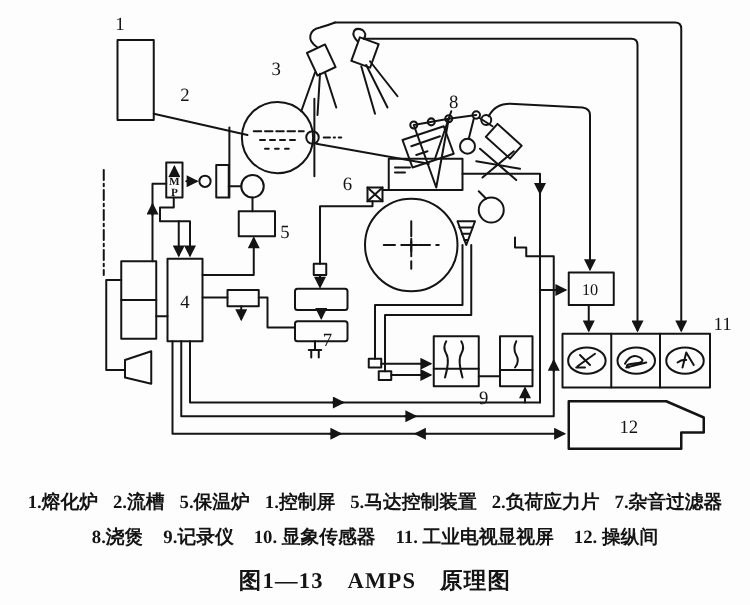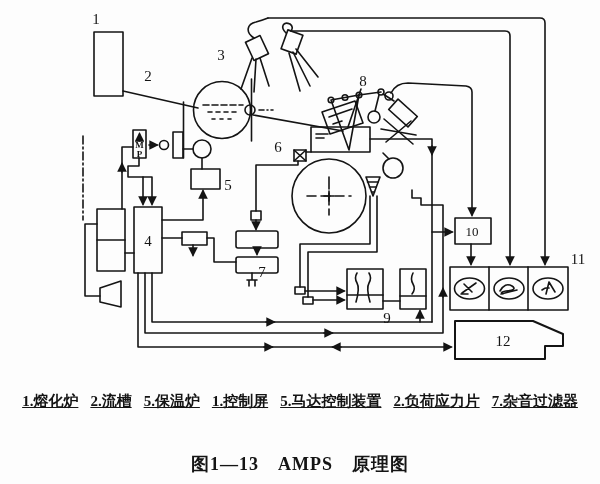--- a/index.html
+++ b/index.html
@@ -6,21 +6,21 @@
   .page{position:relative;width:600px;height:484px;background:#fdfdfd;overflow:hidden;
         font-family:"Liberation Serif", serif;color:#141414;}
   svg{position:absolute;left:0;top:0;}
   svg text{font-family:"Liberation Serif", serif;fill:#141414;}
   .num{font-size:15px;}
   .small{font-size:13px;}
   .vletter{font-size:9px;font-weight:bold;}
   .caption{position:absolute;left:0;width:600px;text-align:center;font-weight:bold;}
   .legend1{top:392px;font-size:15px;}
   .legend2{top:420px;font-size:15px;}
-  .legend1 span{margin:11px 6px;white-space:nowrap;text-decoration:underline;}
+  .legend1 span{margin:11px 6px;white-space:nowrap;}
   .legend2 span{margin:0 8px;white-space:nowrap;}
   .title{top:452px;font-size:18px;letter-spacing:1px;}
 </style>
 </head>
 <body>
 
 <div class="page">
 
 <svg width="600" height="390" viewBox="0 0 600 390" fill="none" stroke="#141414" stroke-width="1.6" stroke-linecap="round" stroke-linejoin="round">
   <defs>
@@ -241,15 +241,18 @@
     <text class="num" x="578" y="264">11</text>
     <text class="num" x="503" y="346">12</text>
     <text class="vletter" x="139.5" y="148">M</text>
     <text class="vletter" x="139.5" y="157">P</text>
   </g>
 </svg>
 
   <div class="caption legend1">
     <span>1.熔化炉</span><span>2.流槽</span><span>5.保温炉</span><span>1.控制屏</span><span>5.马达控制装置</span><span>2.负荷应力片</span><span>7.杂音过滤器</span>
   </div>
+  <div class="caption legend2">
+    <span>8.浇煲</span><span>9.记录仪</span><span>10. 显象传感器</span><span>11. 工业电视显视屏</span><span>12. 操纵间</span>
+  </div>
   <div class="caption title">图1—13　AMPS　原理图</div>
 
 </div>
 
 </body></html>

